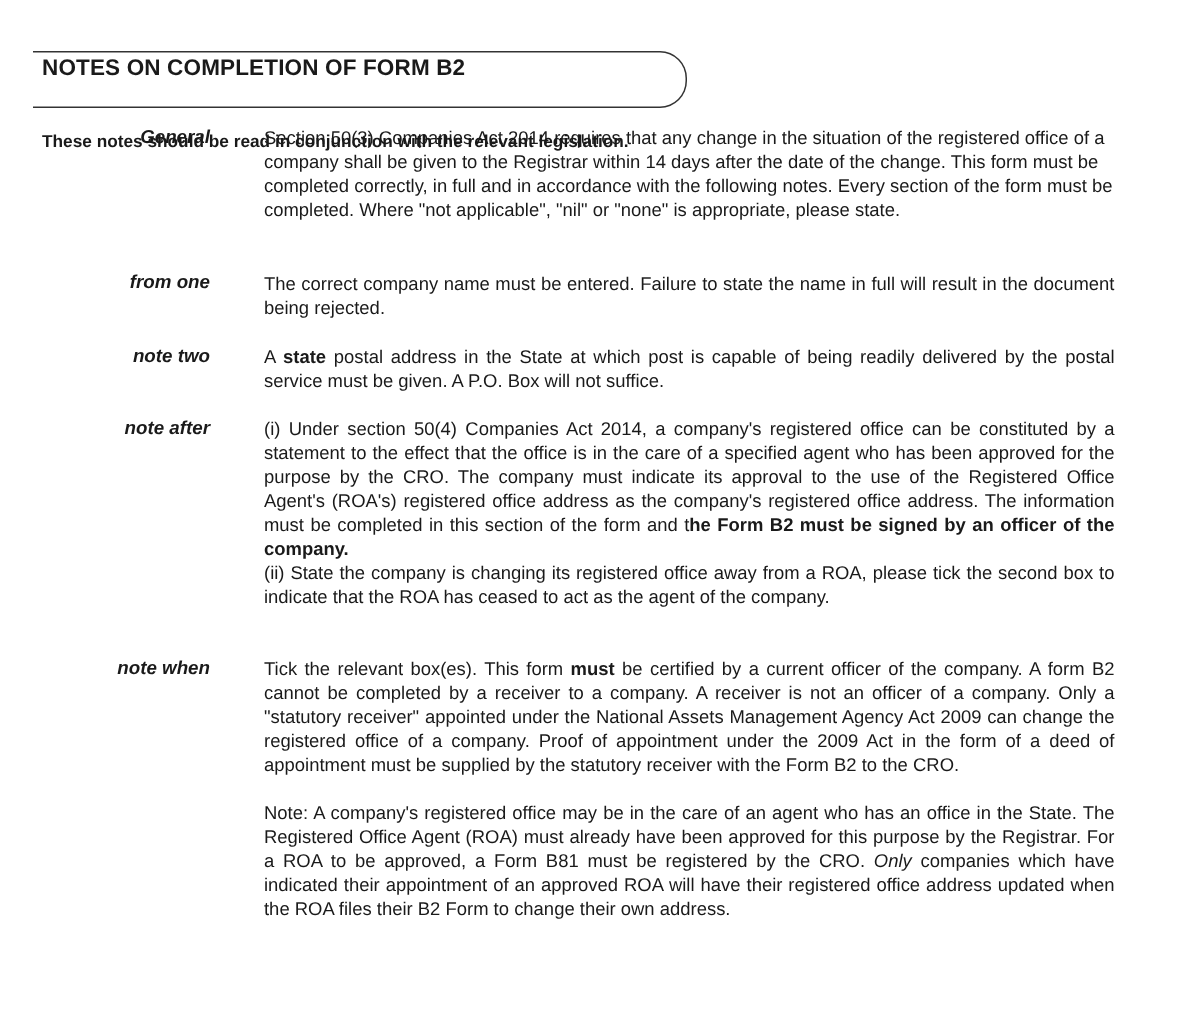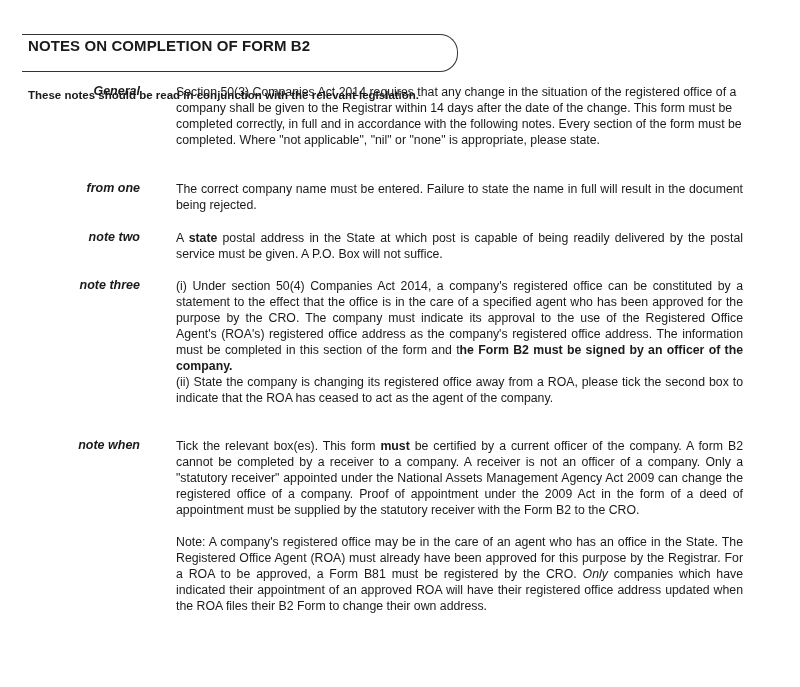--- a/index.html
+++ b/index.html
@@ -53,21 +53,21 @@
   <div class="note-label">from one</div>
   <div class="note-body justify">The correct company name must be entered. Failure to state the name in full will result in the document being rejected.</div>
 </div>
 
 <div class="note" style="top:230px;">
   <div class="note-label">note two</div>
   <div class="note-body justify"><span>A </span><b>state</b><span> postal address in the State at which post is capable of being readily delivered by the postal service must be given.  A P.O. Box will not suffice.</span></div>
 </div>
 
 <div class="note" style="top:278px;">
-  <div class="note-label">note three</div>
+  <div class="note-label">note after</div>
   <div class="note-body justify">
     <p><span>(i) Under section 50(4) Companies Act 2014, a company's registered office can be constituted by a statement to the effect that the office is in the care of a specified agent who has been approved for the purpose by the CRO. The company must indicate its approval to the use of the Registered Office Agent's (ROA's) registered office address as the company's registered office address. The information must be completed in this section of the form and t</span><b>he Form B2 must be signed by an officer of the company.</b></p>
     <p>(ii) State the company is changing its registered office away from a ROA, please tick the second box to indicate that the ROA has ceased to act as the agent of the company.</p>
   </div>
 </div>
 
 <div class="note" style="top:438px;">
   <div class="note-label">note when</div>
   <div class="note-body justify">
     <p><span>Tick the relevant box(es). This form </span><b>must</b><span> be certified by a current officer of the company. A form B2 cannot be completed by a receiver to a company. A receiver is not an officer of a company. Only a "statutory receiver" appointed under the National Assets Management Agency Act 2009 can change the registered office of a company. Proof of appointment under the 2009 Act in the form of a deed of appointment must be supplied by the statutory receiver with the Form B2 to the CRO.</span></p>

